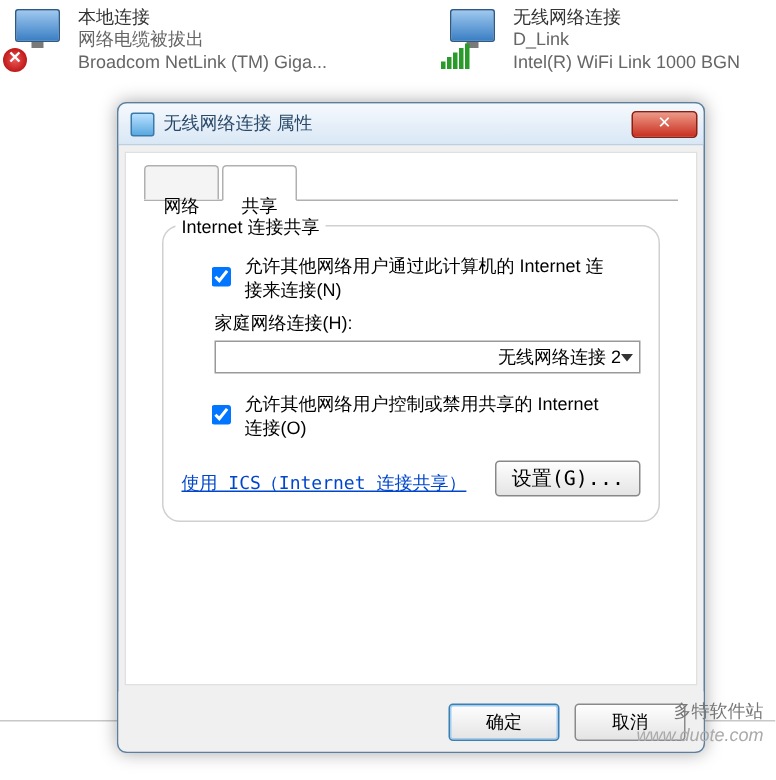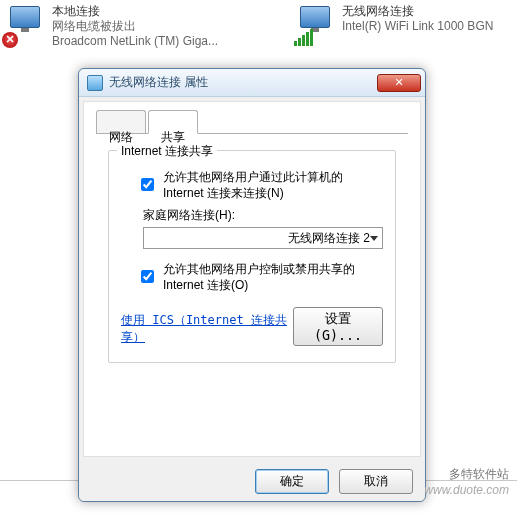--- a/index.html
+++ b/index.html
@@ -63,21 +63,21 @@
   .signal span:nth-child(3){height:11px}
   .signal span:nth-child(4){height:14px}
   .signal span:nth-child(5){height:17px}
   .conn-texts { line-height: 15px; color: #333; }
   .conn-texts .sub { color: #666; }
 
   
   .dialog {
     position: absolute;
     top: 68px; left: 78px;
-    width: 348px;
+    width: 392px;
     height: 434px;
     border: 1px solid #5a7fa0;
     border-radius: 6px;
     background: #f0f0f0;
     box-shadow: 0 0 12px rgba(0,0,0,0.35);
     display: flex; flex-direction: column;
   }
   .titlebar {
     height: 28px;
     background: linear-gradient(#f5f9fd,#d9e7f5);
@@ -135,21 +135,21 @@
     margin-bottom: -1px;
     z-index: 2;
   }
 
   .tab-panel {
     padding: 16px 12px 10px 12px;
   }
 
   .fieldset {
     border: 1px solid #d0d0d0;
-    border-radius: 2px;
+    border-radius: 12px;
     padding: 14px 12px 16px 12px;
     position: relative;
   }
   .fieldset-legend {
     position: absolute;
     top: -8px; left: 8px;
     background: #fff;
     padding: 0 4px;
   }
 
@@ -268,20 +268,21 @@
       <div class="signal">
           <span></span>
           <span></span>
           <span></span>
           <span></span>
           <span></span>
         </div>
     </div>
     <div class="conn-texts">
       <div>无线网络连接</div>
+      <div class="sub">D_Link</div>
       <div class="sub">Intel(R) WiFi Link 1000 BGN</div>
     </div>
   </div>
 </div>
 
 <div class="list-divider"></div>
 
 <div class="dialog">
   <div class="titlebar">
     <div class="title-icon"></div>

